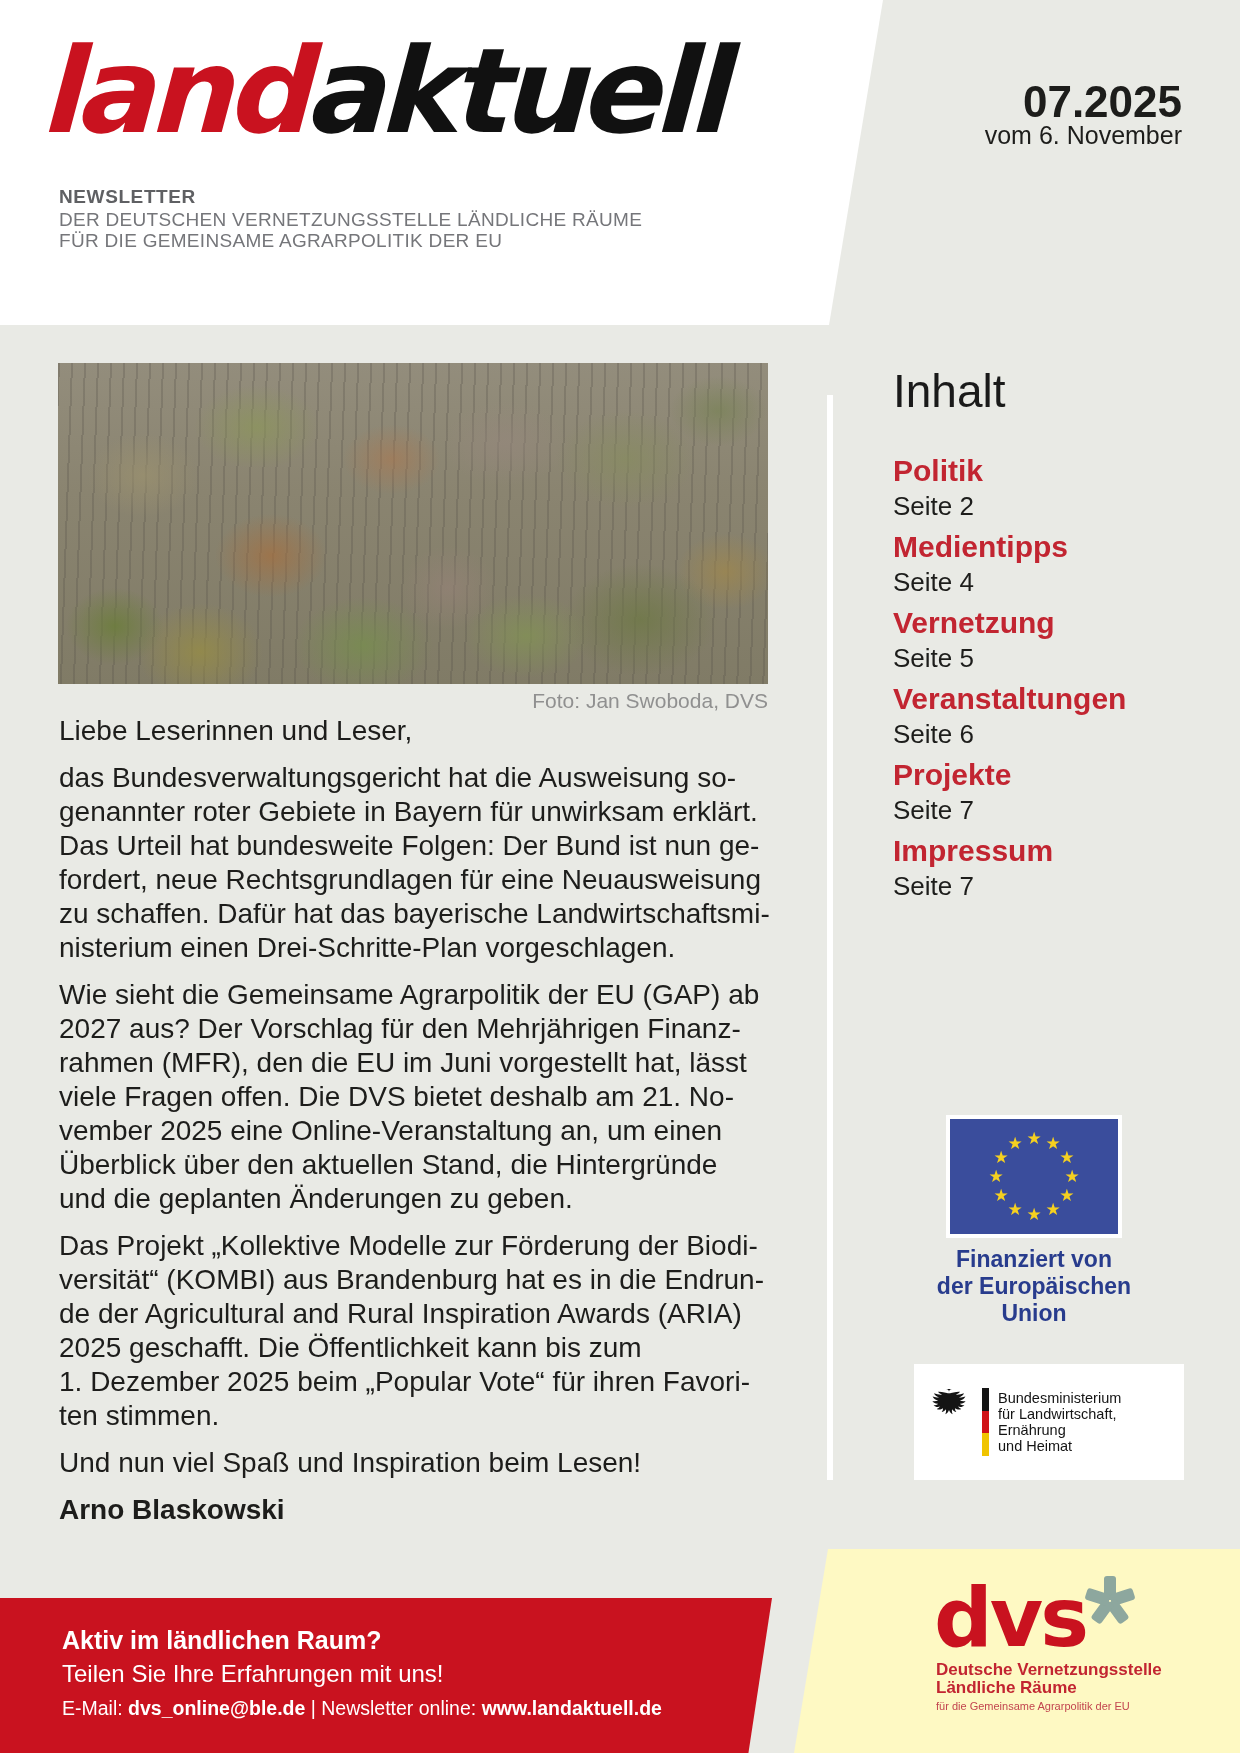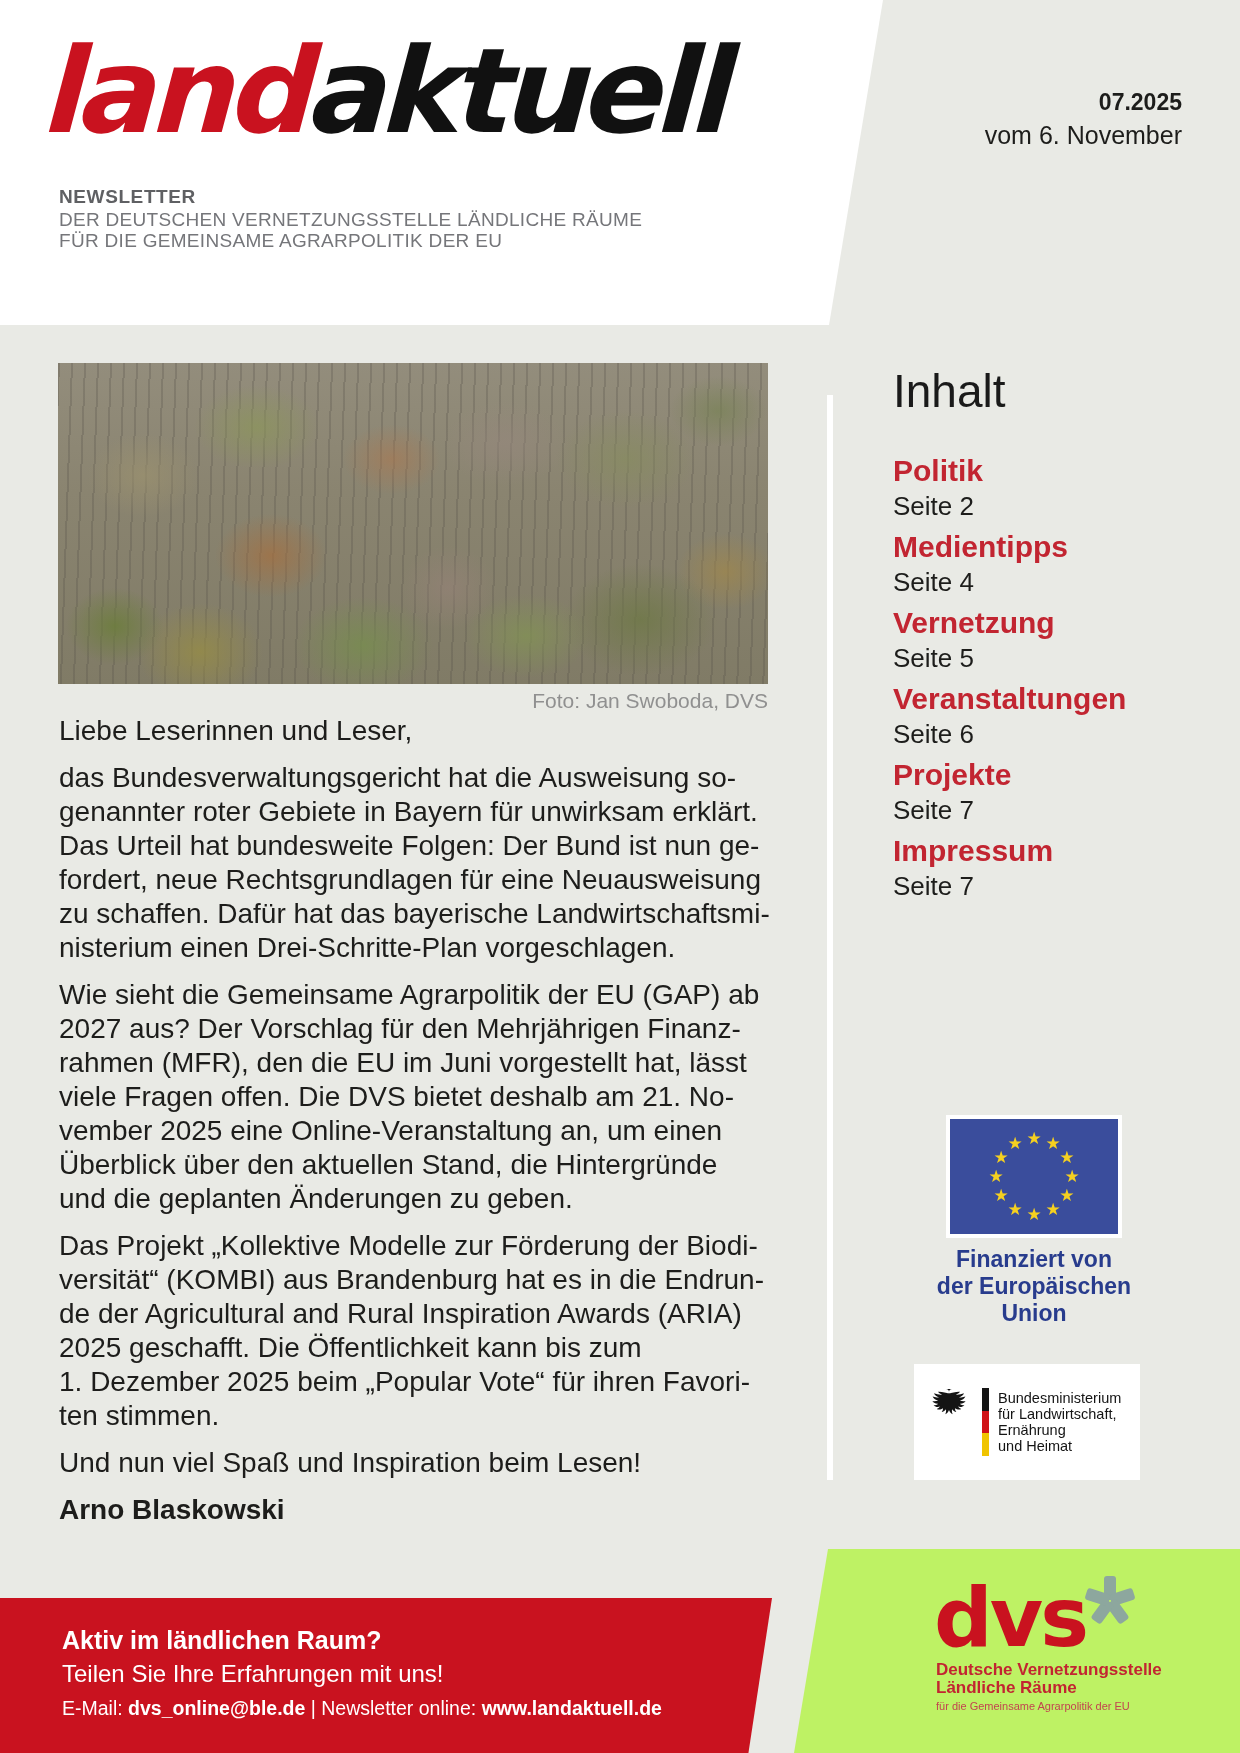--- a/index.html
+++ b/index.html
@@ -12,21 +12,21 @@
     clip-path:polygon(0 0,100% 0,calc(100% - 54px) 100%,0 100%);}
   .logo{position:absolute;left:48px;top:34px;font-family:"DejaVu Sans","Liberation Sans",sans-serif;
     font-size:118px;line-height:115px;font-weight:800;font-style:italic;letter-spacing:-6px;
     transform:skewX(-4deg);white-space:nowrap;}
   .logo .red{color:#c9121f;}
   .logo .black{color:#111111;}
   .nl-label{position:absolute;left:59px;top:186px;font-size:19px;font-weight:bold;color:#5f6063;letter-spacing:.6px;}
   .nl-sub1{position:absolute;left:59px;top:209px;font-size:19px;color:#75767a;letter-spacing:.3px;}
   .nl-sub2{position:absolute;left:59px;top:230px;font-size:19px;color:#75767a;letter-spacing:.3px;}
   .issue-box{position:absolute;right:58px;top:84px;text-align:right;}
-  .issue-no{font-size:23px;font-weight:bold;color:#1d1d1b;line-height:36px;}
+  .issue-no{font-size:44px;font-weight:bold;color:#1d1d1b;line-height:36px;}
   .issue-date{font-size:25px;color:#1d1d1b;line-height:30px;}
 
   
   .divider{position:absolute;left:827px;top:395px;width:6px;height:1085px;background:#ffffff;}
 
   
   .photo{position:absolute;left:58px;top:363px;width:710px;height:321px;
     background:
       radial-gradient(70px 55px at 8% 82%,rgba(109,125,62,.9),rgba(109,125,62,0) 70%),
       radial-gradient(90px 70px at 20% 90%,rgba(150,140,70,.8),rgba(150,140,70,0) 70%),
@@ -63,38 +63,38 @@
 
   
   .eu-flag{position:absolute;left:946px;top:1115px;width:176px;height:123px;background:#ffffff;}
   .eu-flag-inner{position:absolute;left:4px;top:4px;width:168px;height:115px;background:#3a4d9c;}
   .eu-star{position:absolute;color:#f5d020;font-size:17px;line-height:17px;width:17px;height:17px;
     text-align:center;}
   .eu-text{position:absolute;left:914px;top:1246px;width:240px;text-align:center;
     font-size:23px;font-weight:bold;color:#283c8d;line-height:27px;}
 
   
-  .bmel{position:absolute;left:914px;top:1364px;width:226px;height:116px;background:#ffffff;}
+  .bmel{position:absolute;left:914px;top:1364px;width:270px;height:116px;background:#ffffff;}
   .bmel-eagle{position:absolute;left:16px;top:22px;width:44px;height:34px;}
   .bmel-stripe{position:absolute;left:68px;top:24px;width:7px;height:68px;}
   .bmel-stripe .b{height:23px;background:#141414;}
   .bmel-stripe .r{height:22px;background:#d01317;}
   .bmel-stripe .g{height:23px;background:#f0c400;}
   .bmel-text{position:absolute;left:84px;top:26px;font-size:14.5px;line-height:16px;color:#141414;}
 
   
   .footer-red{position:absolute;left:0;top:1598px;width:772px;height:171px;background:#c9121f;
     clip-path:polygon(0 0,100% 0,calc(100% - 26px) 100%,0 100%);color:#ffffff;}
   .f1{position:absolute;left:62px;top:28px;font-size:25px;font-weight:bold;}
   .f2{position:absolute;left:62px;top:62px;font-size:24px;}
   .f3{position:absolute;left:62px;top:99px;font-size:19.5px;}
   .f3 b{font-weight:bold;}
 
   
-  .dvs-panel{position:absolute;left:794px;top:1549px;width:446px;height:204px;background:#bef264;
+  .dvs-panel{position:absolute;left:794px;top:1549px;width:446px;height:204px;background:#fef9c3;
     clip-path:polygon(34px 0,100% 0,100% 100%,0 100%);}
   .dvs-word{position:absolute;left:140px;top:28px;font-family:"DejaVu Sans","Liberation Sans",sans-serif;
     font-size:82px;line-height:82px;font-weight:800;letter-spacing:-3px;color:#c9121f;}
   .dvs-ast{position:absolute;left:290px;top:26px;width:52px;height:52px;}
   .dvs-l1{position:absolute;left:142px;top:112px;font-size:17px;font-weight:bold;color:#c22531;line-height:18px;}
   .dvs-l2{position:absolute;left:142px;top:130px;font-size:17px;font-weight:bold;color:#c22531;line-height:18px;}
   .dvs-l3{position:absolute;left:142px;top:151px;font-size:11px;color:#c2454f;line-height:12px;}
 </style>
 </head>
 <body>

